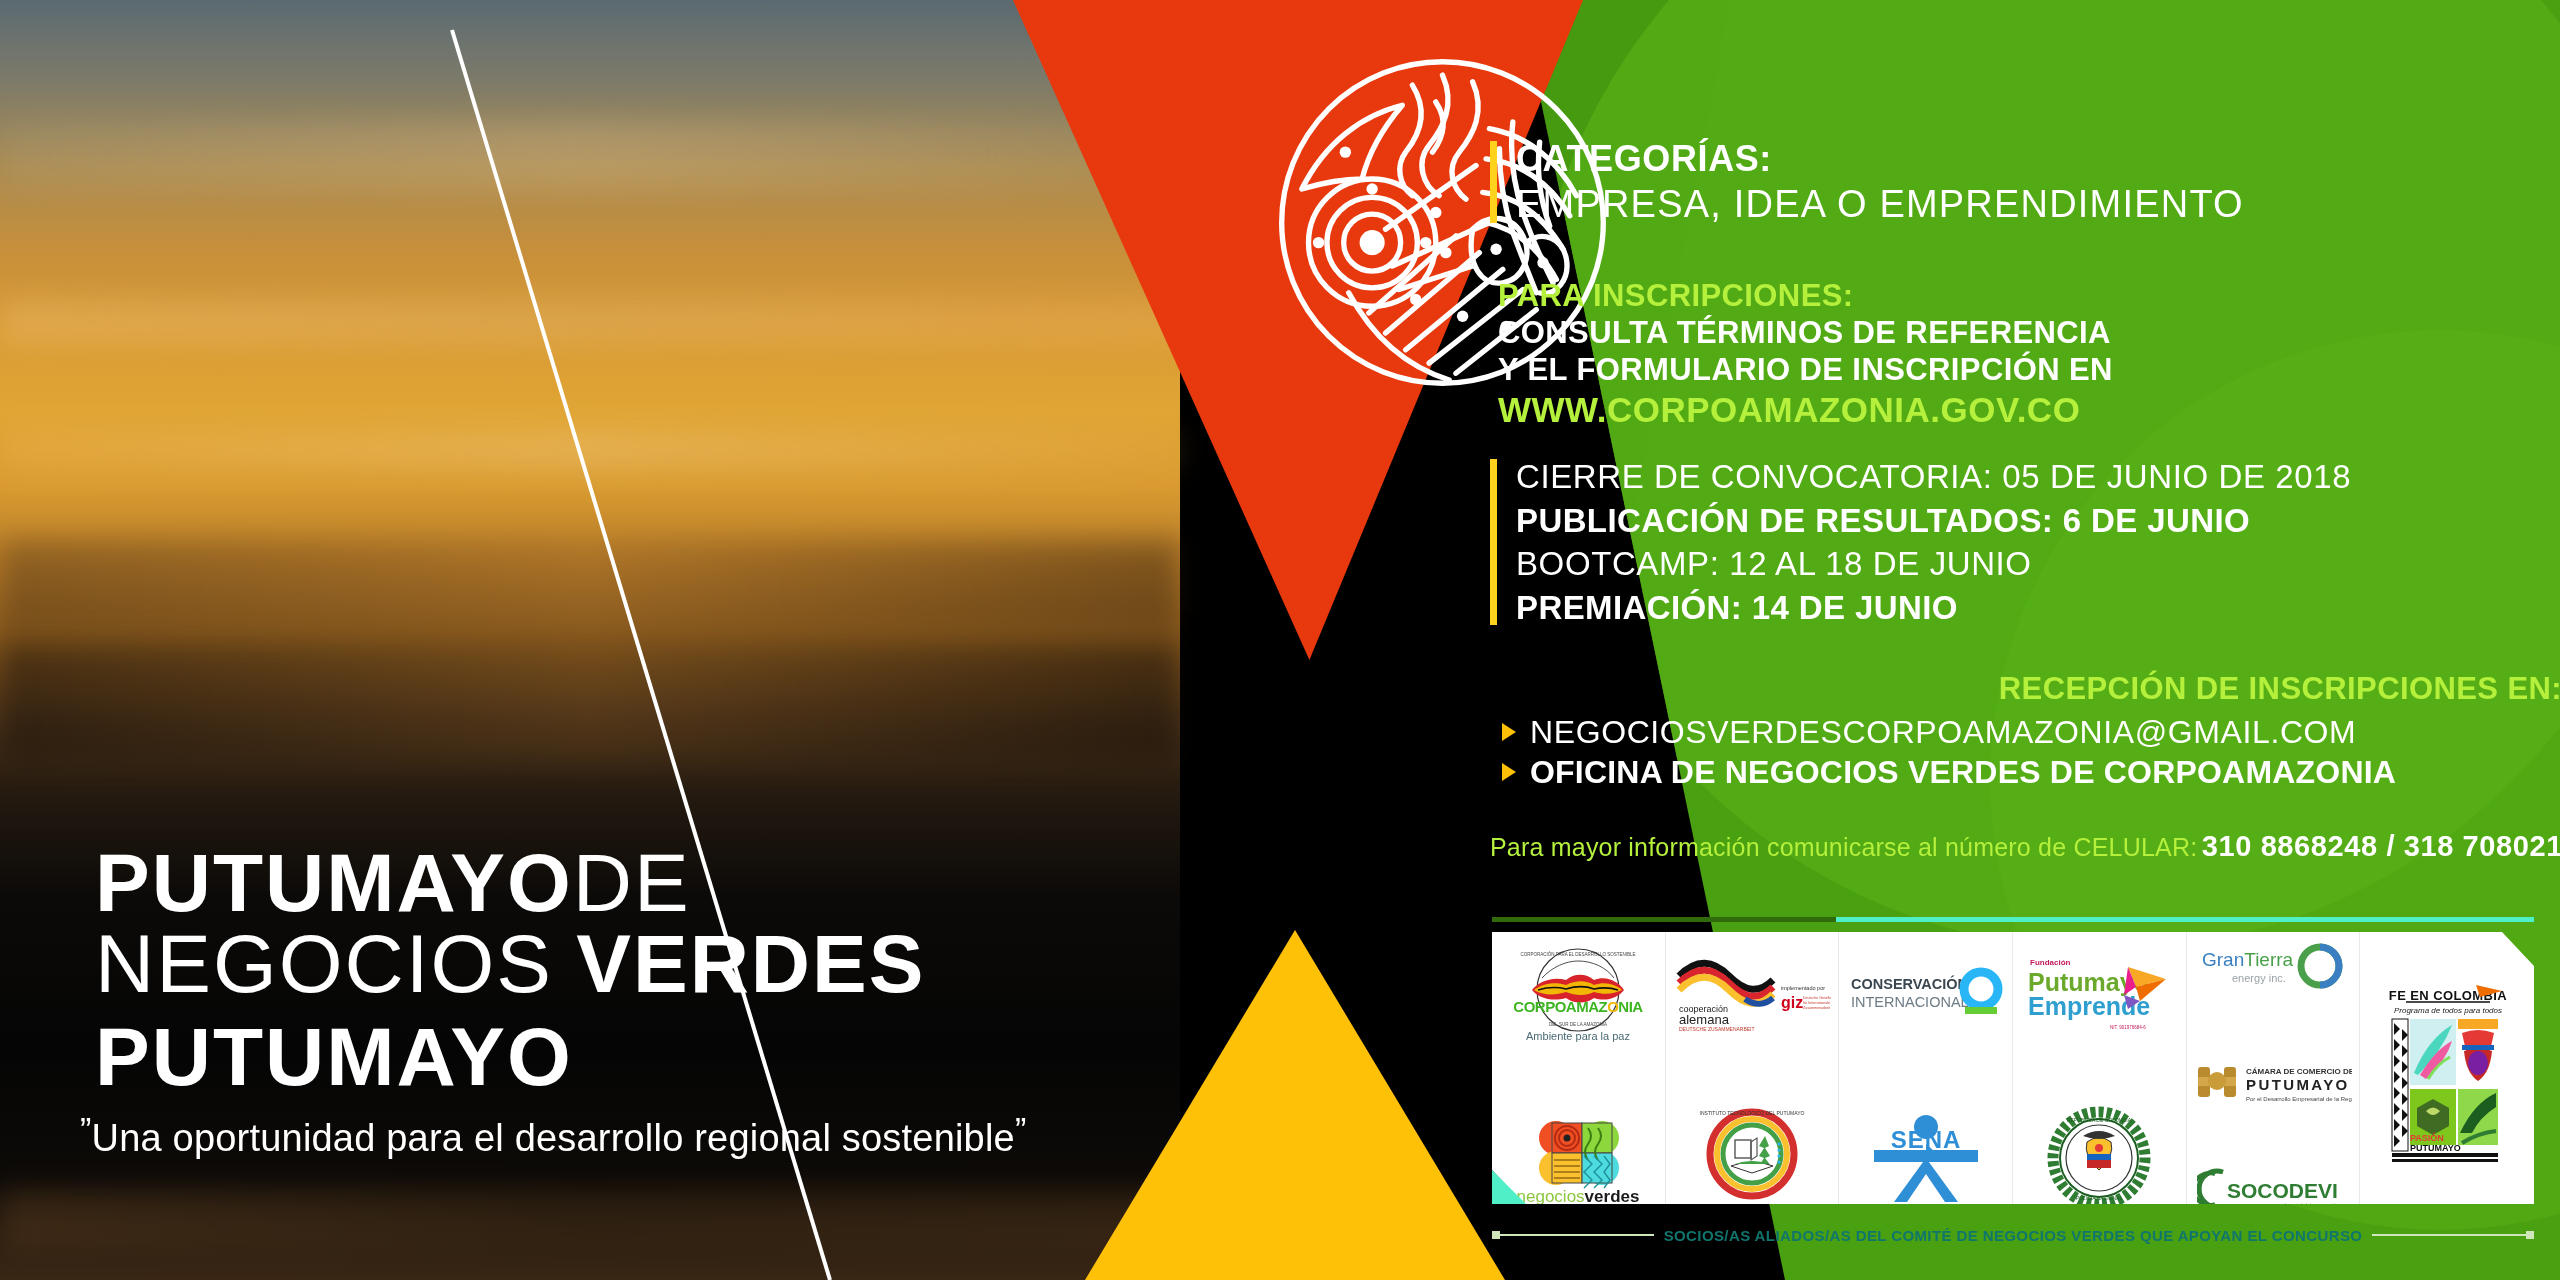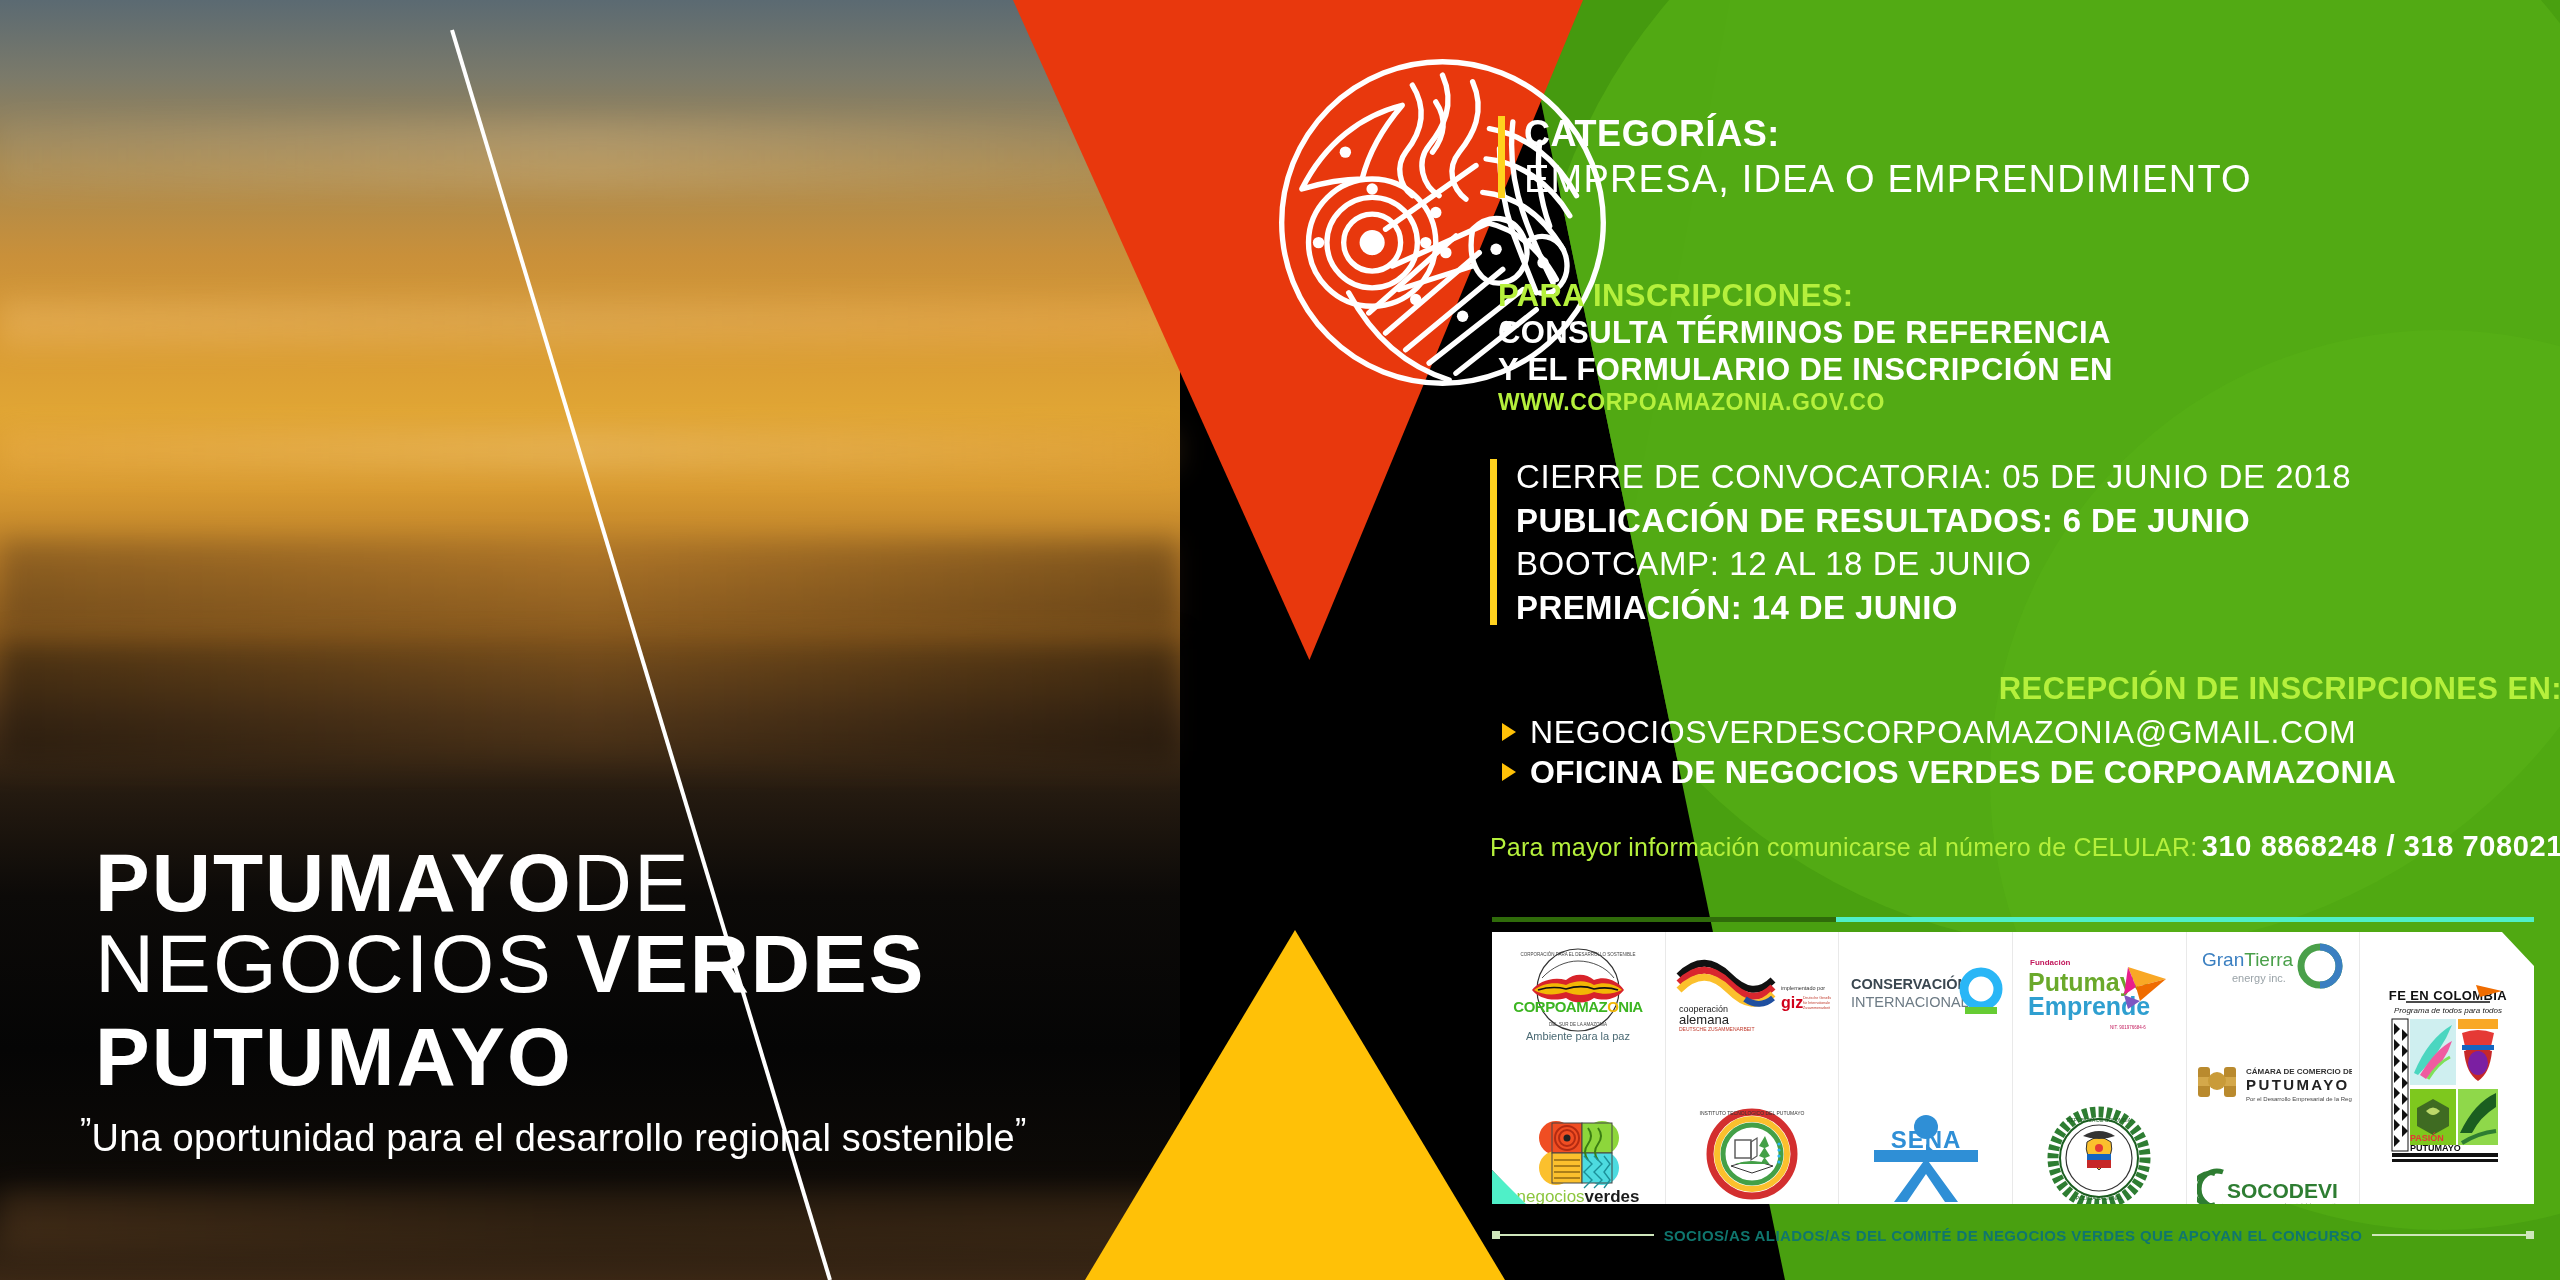--- a/index.html
+++ b/index.html
@@ -103,28 +103,28 @@
   .tagline .q{font-size:34px;vertical-align:10px;}
 
   
   .rtext{position:absolute;left:1490px;top:0;width:1050px;color:#fff;}
 
   .bar-block{position:relative;padding-left:26px;}
   .bar-block::before{
     content:"";position:absolute;left:0;top:4px;bottom:4px;width:7px;background:#ffd21e;
   }
 
-  .sec-categorias{position:absolute;top:112px;left:0;width:1040px;margin-left:8px;}
+  .sec-categorias{position:absolute;top:137px;left:0;width:1040px;}
   .t-cat-label{font-size:36px;font-weight:800;letter-spacing:.6px;line-height:1.22;}
   .t-cat-value{font-size:38px;font-weight:300;letter-spacing:1.2px;line-height:1.22;}
 
   .sec-inscripciones{position:absolute;top:277px;left:0;width:1040px;margin-left:8px;}
   .t-ins-label{font-size:31px;font-weight:800;color:#b5f03c;letter-spacing:.4px;line-height:1.2;}
   .t-ins-l1,.t-ins-l2{font-size:31px;font-weight:700;color:#ffffff;letter-spacing:.4px;line-height:1.2;}
-  .t-ins-url{font-size:23px;font-weight:800;color:#b5f03c;letter-spacing:.5px;line-height:1.2;}
+  .t-ins-url{font-size:35px;font-weight:800;color:#b5f03c;letter-spacing:.5px;line-height:1.2;}
 
   .sec-fechas{position:absolute;top:455px;left:0;width:1040px;}
   .f-light{font-size:33px;font-weight:300;letter-spacing:.6px;line-height:1.32;}
   .f-bold{font-size:33px;font-weight:800;letter-spacing:.4px;line-height:1.32;}
 
   .sec-recepcion{position:absolute;top:670px;left:12px;width:1060px;text-align:right;}
   .r-label{font-size:31px;font-weight:800;color:#b5f03c;letter-spacing:.4px;line-height:1.22;margin-bottom:4px;}
   .r-item{display:flex;align-items:center;gap:14px;line-height:1.26;}
   .r-arrow{
     width:0;height:0;border-left:14px solid #ffc107;

